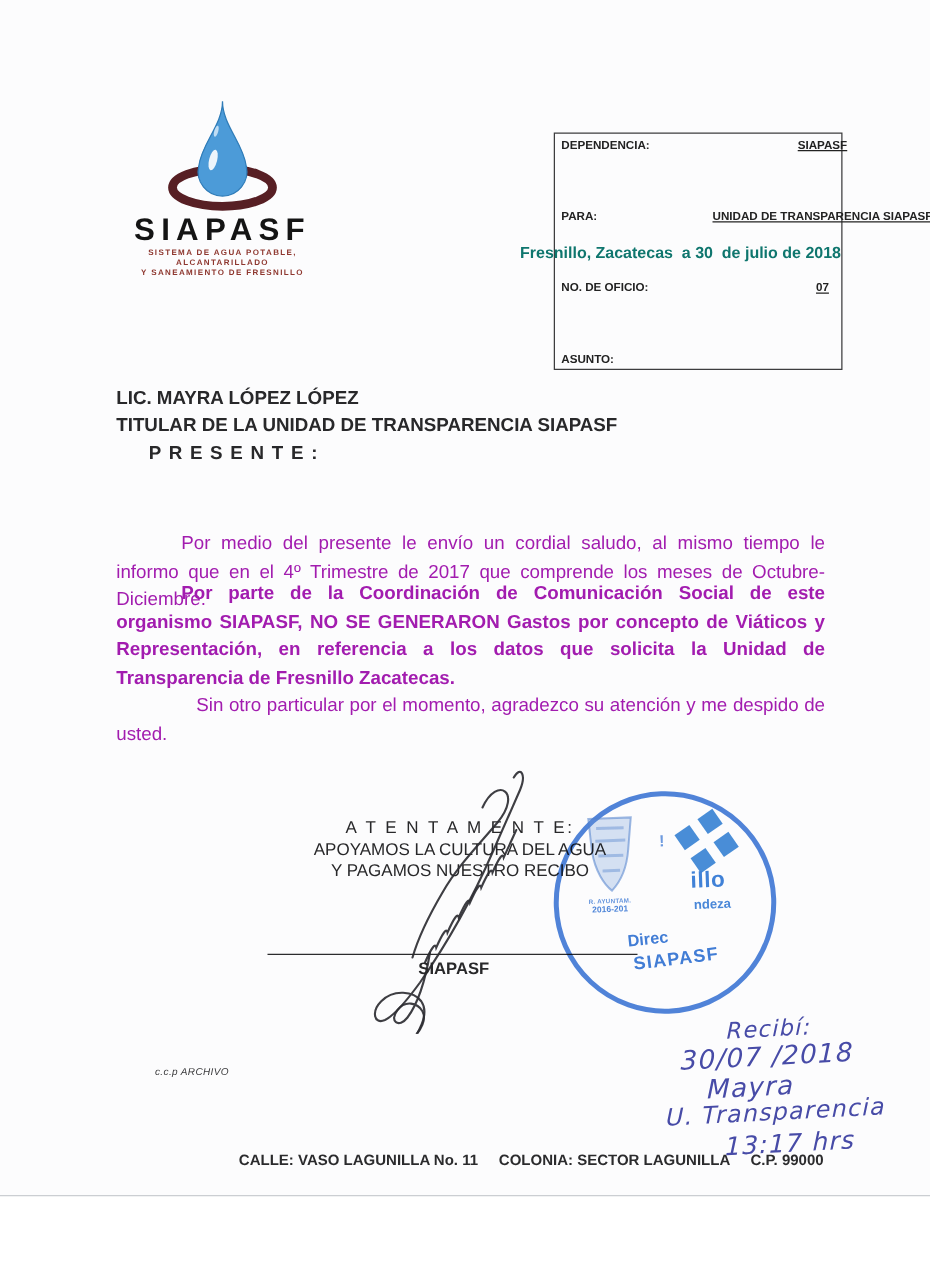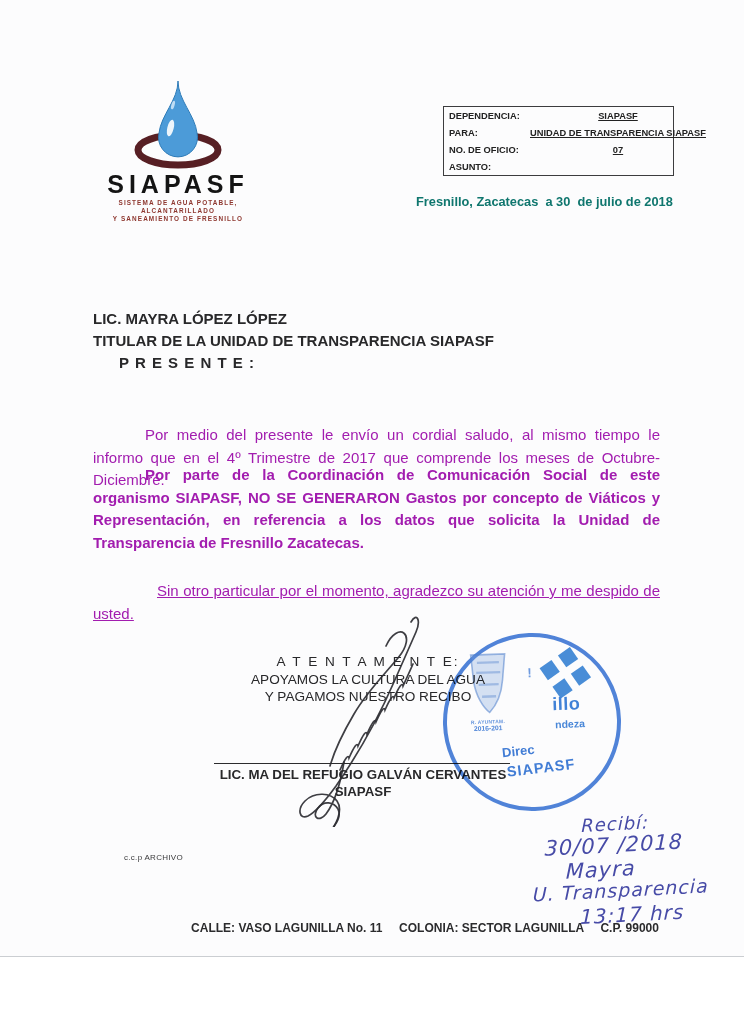--- a/index.html
+++ b/index.html
@@ -22,21 +22,21 @@
   }
   .logo-tagline{
     font-weight:bold;font-size:6.4px;letter-spacing:1.1px;line-height:8px;
     color:#8e372f;text-align:center;white-space:pre-line;
   }
 
   
   .hdr-table{
     left:443px;top:106px;width:229px;
     border:1.6px solid #3c3c3e;background:transparent;
-    display:grid;grid-template-columns:84px 1fr;
+    display:grid;grid-template-columns:84px 1fr;gap:40px;
   }
   .hdr-label{
     font-size:9.3px;font-weight:bold;color:#222;
     padding:4px 0 3px 5px;white-space:nowrap;
   }
   .hdr-value{
     font-size:9.3px;font-weight:bold;color:#222;
     padding:4px 2px 3px 2px;text-align:center;
     text-decoration:underline;white-space:nowrap;
   }
@@ -47,34 +47,34 @@
 
   
   .recipient{left:93px;top:308px;font-size:15px;font-weight:bold;line-height:22px;color:#28282a;}
   .recipient .presente{letter-spacing:1px;margin-left:26px;}
   .para{
     left:93px;width:567px;font-size:15px;line-height:22.5px;color:#a21caf;
     text-align:justify;
   }
   .p1{top:424px;text-indent:52px;}
   .p2{top:464px;text-indent:52px;font-weight:bold;}
-  .p3{top:580px;text-indent:64px;text-decoration:underline;}
+  .p3{top:554px;text-indent:64px;}
 
   .closing{
     left:198px;top:653px;width:340px;text-align:center;
     font-size:13.6px;font-weight:normal;line-height:17.5px;color:#28282a;
   }
   .closing .l1{letter-spacing:2px;}
 
   .sig-line{left:214px;top:763px;width:296px;border-top:1.6px solid #2b2b2d;}
   .signer{
     left:168px;top:767px;width:390px;text-align:center;
     font-size:13.3px;font-weight:bold;line-height:16.5px;color:#28282a;
   }
-  .cc-note{left:124px;top:853px;font-size:8px;color:#3a3a3c;letter-spacing:.3px;}
+  .cc-note{left:124px;top:853px;font-size:8px;color:#3a3a3c;letter-spacing:.3px;font-style:italic;}
 
   .footer{
     left:120px;top:883px;width:610px;text-align:center;
     font-size:12px;font-weight:bold;line-height:18px;color:#2b2b2d;white-space:pre;
   }
 
   
   .signature{left:270px;top:612px;}
   .signature path{fill:none;stroke:#2e2e33;stroke-width:1.7;stroke-linecap:round;opacity:.92;}
 
@@ -163,21 +163,20 @@
 
   <svg class="abs signature" width="170" height="215" viewBox="0 0 170 215">
     <path d="M141 10 c6 -10 10 -2 5 10 l-22 50 c-20 46 -40 78 -58 104 c-8 11 -20 26 -28 30 c-9 4 -11 -7 -3 -15 c10 -10 26 -8 32 0 c5 7 2 17 -4 27 c-7 12 -16 22 -24 26"></path>
     <path d="M116 34 c12 -26 32 -12 12 12 c-16 19 -32 35 -44 56 c-10 17 -20 38 -24 52"></path>
     <path d="M70 158 q8 -18 9 -12 q8 -18 9 -12 q8 -18 9 -12 q8 -18 9 -12 q8 -18 9 -12 q8 -18 9 -12 q8 -18 9 -12 l10 -22"></path>
     <path d="M74 150 c-4 24 -9 40 -18 52 c-7 9 -15 3 -8 -6 c6 -8 16 -6 20 1 c3 6 0 13 -6 20 c-6 7 -12 10 -16 10"></path>
   </svg>
 
   <div class="abs sig-line"></div>
   <div class="abs signer">
-    <div>LIC. MA DEL REFUGIO GALVÁN CERVANTES</div>
     <div>SIAPASF</div>
   </div>
 
   <div class="abs stamp">
     <div class="stamp-ring"></div>
     <svg class="abs" style="left:24px;top:16px;" width="48" height="72" viewBox="0 0 48 72">
       <path d="M6 4 h34 l-3 26 c-2 18 -10 28 -14 32 c-6 -5 -13 -16 -15 -32 Z" fill="rgba(110,155,216,0.28)" stroke="rgba(80,130,205,0.55)" stroke-width="1.6"></path>
       <path d="M12 12 h22 M11 22 h24 M13 34 h20 M16 46 h14" stroke="rgba(80,130,205,0.4)" stroke-width="2.4" fill="none"></path>
     </svg>
     <div class="stamp-txt stamp-mark" style="left:86px;top:32px;">!</div>

